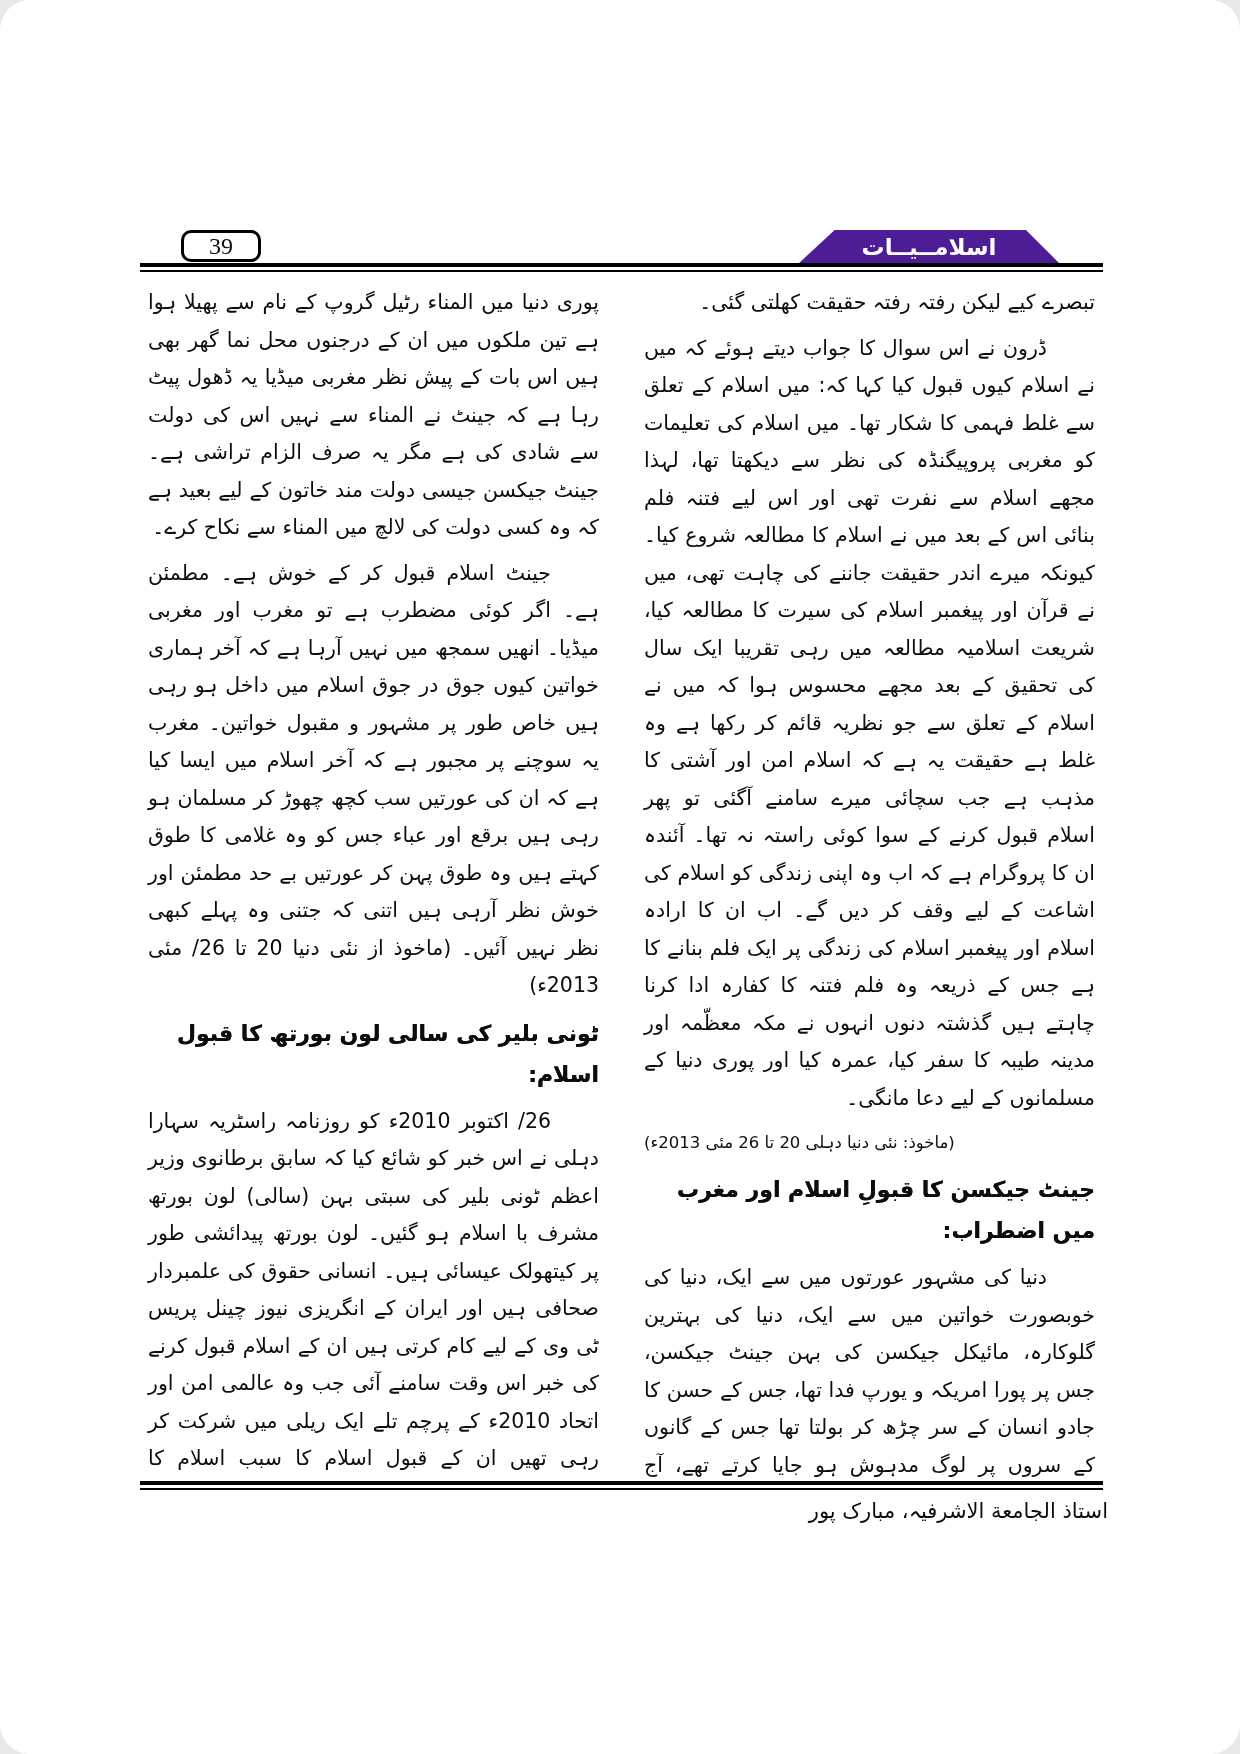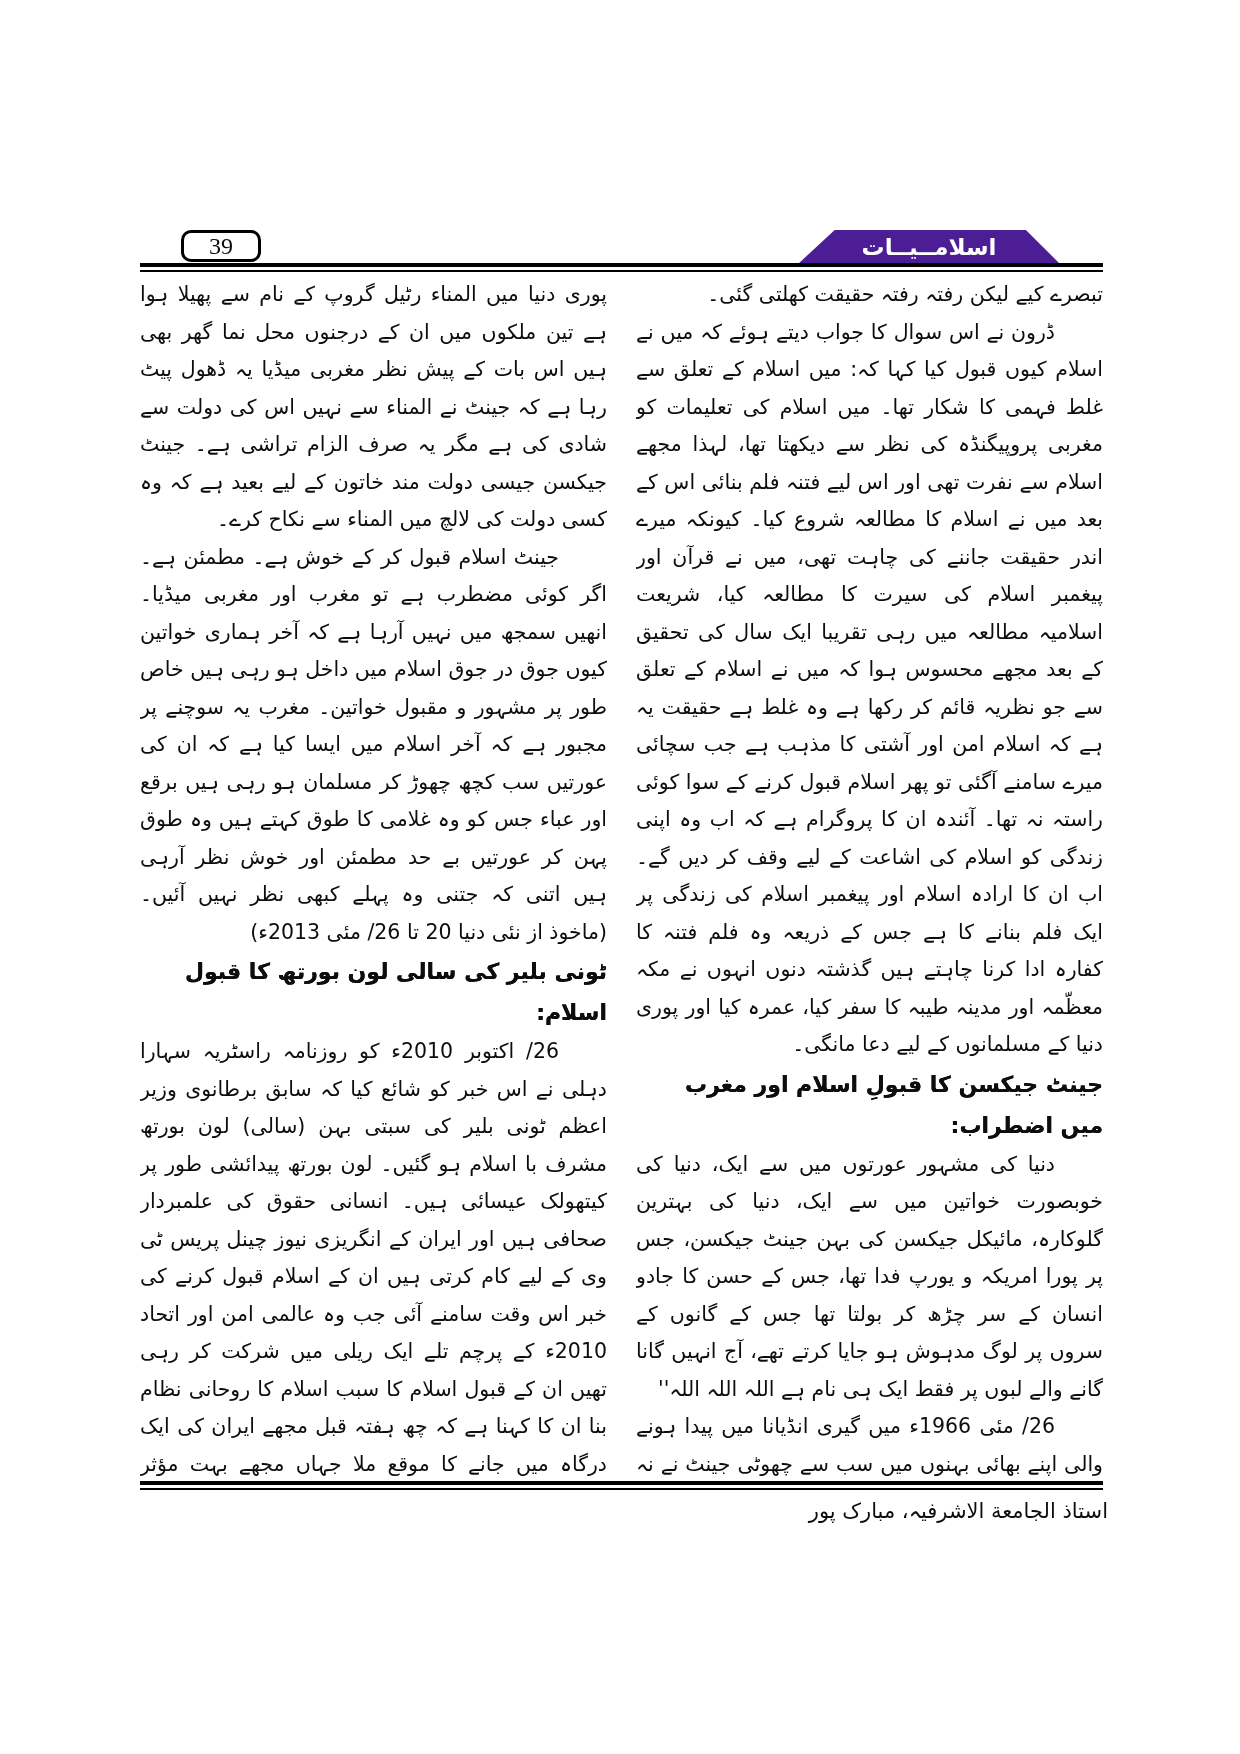--- a/index.html
+++ b/index.html
@@ -5,20 +5,21 @@
   html, body { margin: 0; padding: 0; background: #e8e8e8; }
   .page {
     position: relative;
     width: 1240px;
     height: 1754px;
     background: #ffffff;
     font-family: "DejaVu Sans", sans-serif;
     color: #0d0d0d;
     overflow: hidden;
     margin: 0 auto;
+    border-radius: 30px;
   }
 
   
   .page-number-box {
     position: absolute;
     left: 181px; top: 230px;
     width: 80px; height: 32px;
     border: 3px solid #000;
     border-radius: 10px;
     display: flex; align-items: center; justify-content: center;
@@ -66,21 +67,21 @@
     left: 140px; top: 276px;
     width: 963px; height: 1202px;
     direction: rtl;
     display: flex;
     gap: 29px;
     overflow: hidden;
   }
   .column { width: 467px; overflow: hidden; }
 
   .para, .credit, .heading, .heading-right {
-    margin: 0;
+    margin: 8px;
     direction: rtl;
     unicode-bidi: embed;
   }
   .para {
     font-size: 20.5px;
     line-height: 37.5px;
     text-align: justify;
   }
   .indent { text-indent: 48px; }
   .credit {
@@ -132,20 +133,21 @@
     <span>اسلامــيــات</span>
   </div>
 
   <div class="rule-top"></div>
 
   <div class="content">
 
     <div class="column">
       <p class="para">تبصرے کیے لیکن رفتہ رفتہ حقیقت کھلتی گئی۔</p>
       <p class="para indent">ڈرون نے اس سوال کا جواب دیتے ہوئے کہ میں نے اسلام کیوں قبول کیا کہا کہ: میں اسلام کے تعلق سے غلط فہمی کا شکار تھا۔ میں اسلام کی تعلیمات کو مغربی پروپیگنڈہ کی نظر سے دیکھتا تھا، لہذا مجھے اسلام سے نفرت تھی اور اس لیے فتنہ فلم بنائی اس کے بعد میں نے اسلام کا مطالعہ شروع کیا۔ کیونکہ میرے اندر حقیقت جاننے کی چاہت تھی، میں نے قرآن اور پیغمبر اسلام کی سیرت کا مطالعہ کیا، شریعت اسلامیہ مطالعہ میں رہی تقریبا ایک سال کی تحقیق کے بعد مجھے محسوس ہوا کہ میں نے اسلام کے تعلق سے جو نظریہ قائم کر رکھا ہے وہ غلط ہے حقیقت یہ ہے کہ اسلام امن اور آشتی کا مذہب ہے جب سچائی میرے سامنے آگئی تو پھر اسلام قبول کرنے کے سوا کوئی راستہ نہ تھا۔ آئندہ ان کا پروگرام ہے کہ اب وہ اپنی زندگی کو اسلام کی اشاعت کے لیے وقف کر دیں گے۔ اب ان کا ارادہ اسلام اور پیغمبر اسلام کی زندگی پر ایک فلم بنانے کا ہے جس کے ذریعہ وہ فلم فتنہ کا کفارہ ادا کرنا چاہتے ہیں گذشتہ دنوں انہوں نے مکہ معظّمہ اور مدینہ طیبہ کا سفر کیا، عمرہ کیا اور پوری دنیا کے مسلمانوں کے لیے دعا مانگی۔</p>
+      <p class="credit">(ماخوذ: نئی دنیا دہلی 20 تا 26 مئی 2013ء)</p>
       <p class="heading">جینٹ جیکسن کا قبولِ اسلام اور مغرب میں اضطراب:</p>
       <p class="para indent">دنیا کی مشہور عورتوں میں سے ایک، دنیا کی خوبصورت خواتین میں سے ایک، دنیا کی بہترین گلوکارہ، مائیکل جیکسن کی بہن جینٹ جیکسن، جس پر پورا امریکہ و یورپ فدا تھا، جس کے حسن کا جادو انسان کے سر چڑھ کر بولتا تھا جس کے گانوں کے سروں پر لوگ مدہوش ہو جایا کرتے تھے، آج انہیں گانا گانے والے لبوں پر فقط ایک ہی نام ہے اللہ اللہ اللہ''</p>
       <p class="para indent">26/ مئی 1966ء میں گیری انڈیانا میں پیدا ہونے والی اپنے بھائی بہنوں میں سب سے چھوٹی جینٹ نے نہ صرف بے شرمی سے مکمل کنارہ کشی کرلی ہے بلکہ برقع بھی اوڑھ لیا ہے اور اپنے گناہوں سے توبہ کر کے اسلام کی آغوش میں آگئی ہے۔</p>
 
     </div>
 
     <div class="column">
       <p class="para">پوری دنیا میں المناء رٹیل گروپ کے نام سے پھیلا ہوا ہے تین ملکوں میں ان کے درجنوں محل نما گھر بھی ہیں اس بات کے پیش نظر مغربی میڈیا یہ ڈھول پیٹ رہا ہے کہ جینٹ نے المناء سے نہیں اس کی دولت سے شادی کی ہے مگر یہ صرف الزام تراشی ہے۔ جینٹ جیکسن جیسی دولت مند خاتون کے لیے بعید ہے کہ وہ کسی دولت کی لالچ میں المناء سے نکاح کرے۔</p>
       <p class="para indent">جینٹ اسلام قبول کر کے خوش ہے۔ مطمئن ہے۔ اگر کوئی مضطرب ہے تو مغرب اور مغربی میڈیا۔ انھیں سمجھ میں نہیں آرہا ہے کہ آخر ہماری خواتین کیوں جوق در جوق اسلام میں داخل ہو رہی ہیں خاص طور پر مشہور و مقبول خواتین۔ مغرب یہ سوچنے پر مجبور ہے کہ آخر اسلام میں ایسا کیا ہے کہ ان کی عورتیں سب کچھ چھوڑ کر مسلمان ہو رہی ہیں برقع اور عباء جس کو وہ غلامی کا طوق کہتے ہیں وہ طوق پہن کر عورتیں بے حد مطمئن اور خوش نظر آرہی ہیں اتنی کہ جتنی وہ پہلے کبھی نظر نہیں آئیں۔ (ماخوذ از نئی دنیا 20 تا 26/ مئی 2013ء)</p>
       <p class="heading">ٹونی بلیر کی سالی لون بورتھ کا قبول اسلام:</p>

